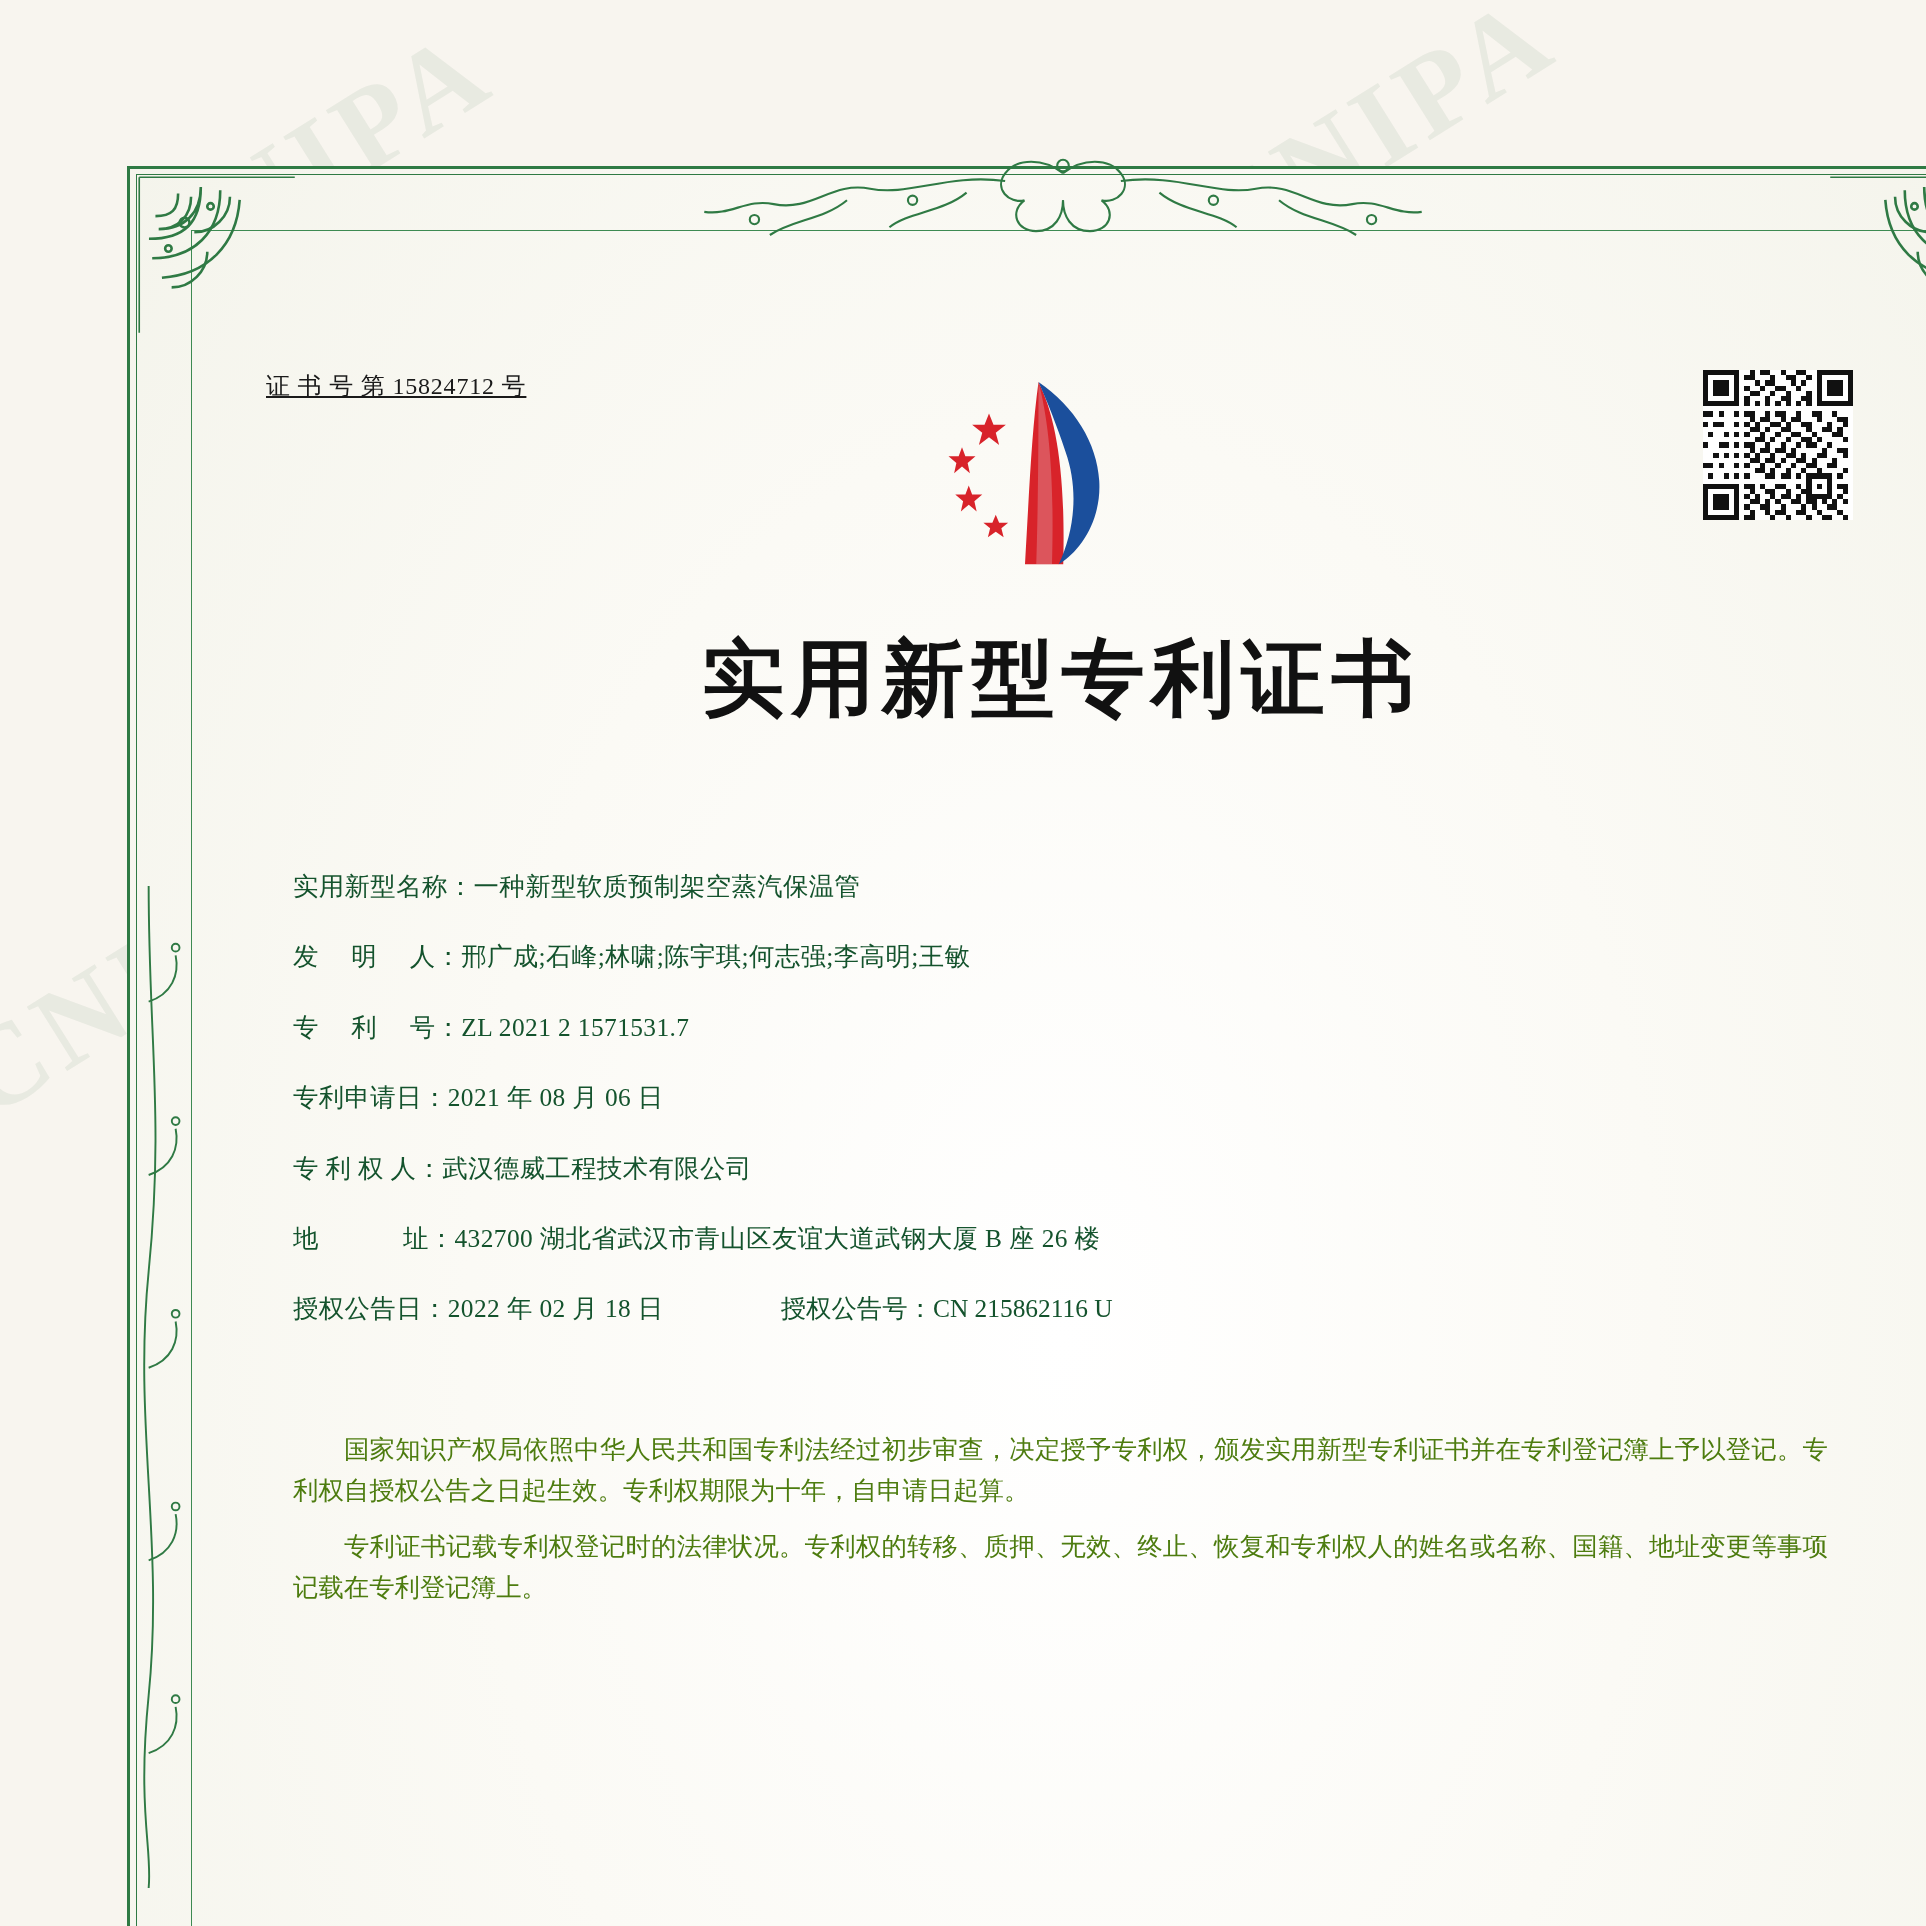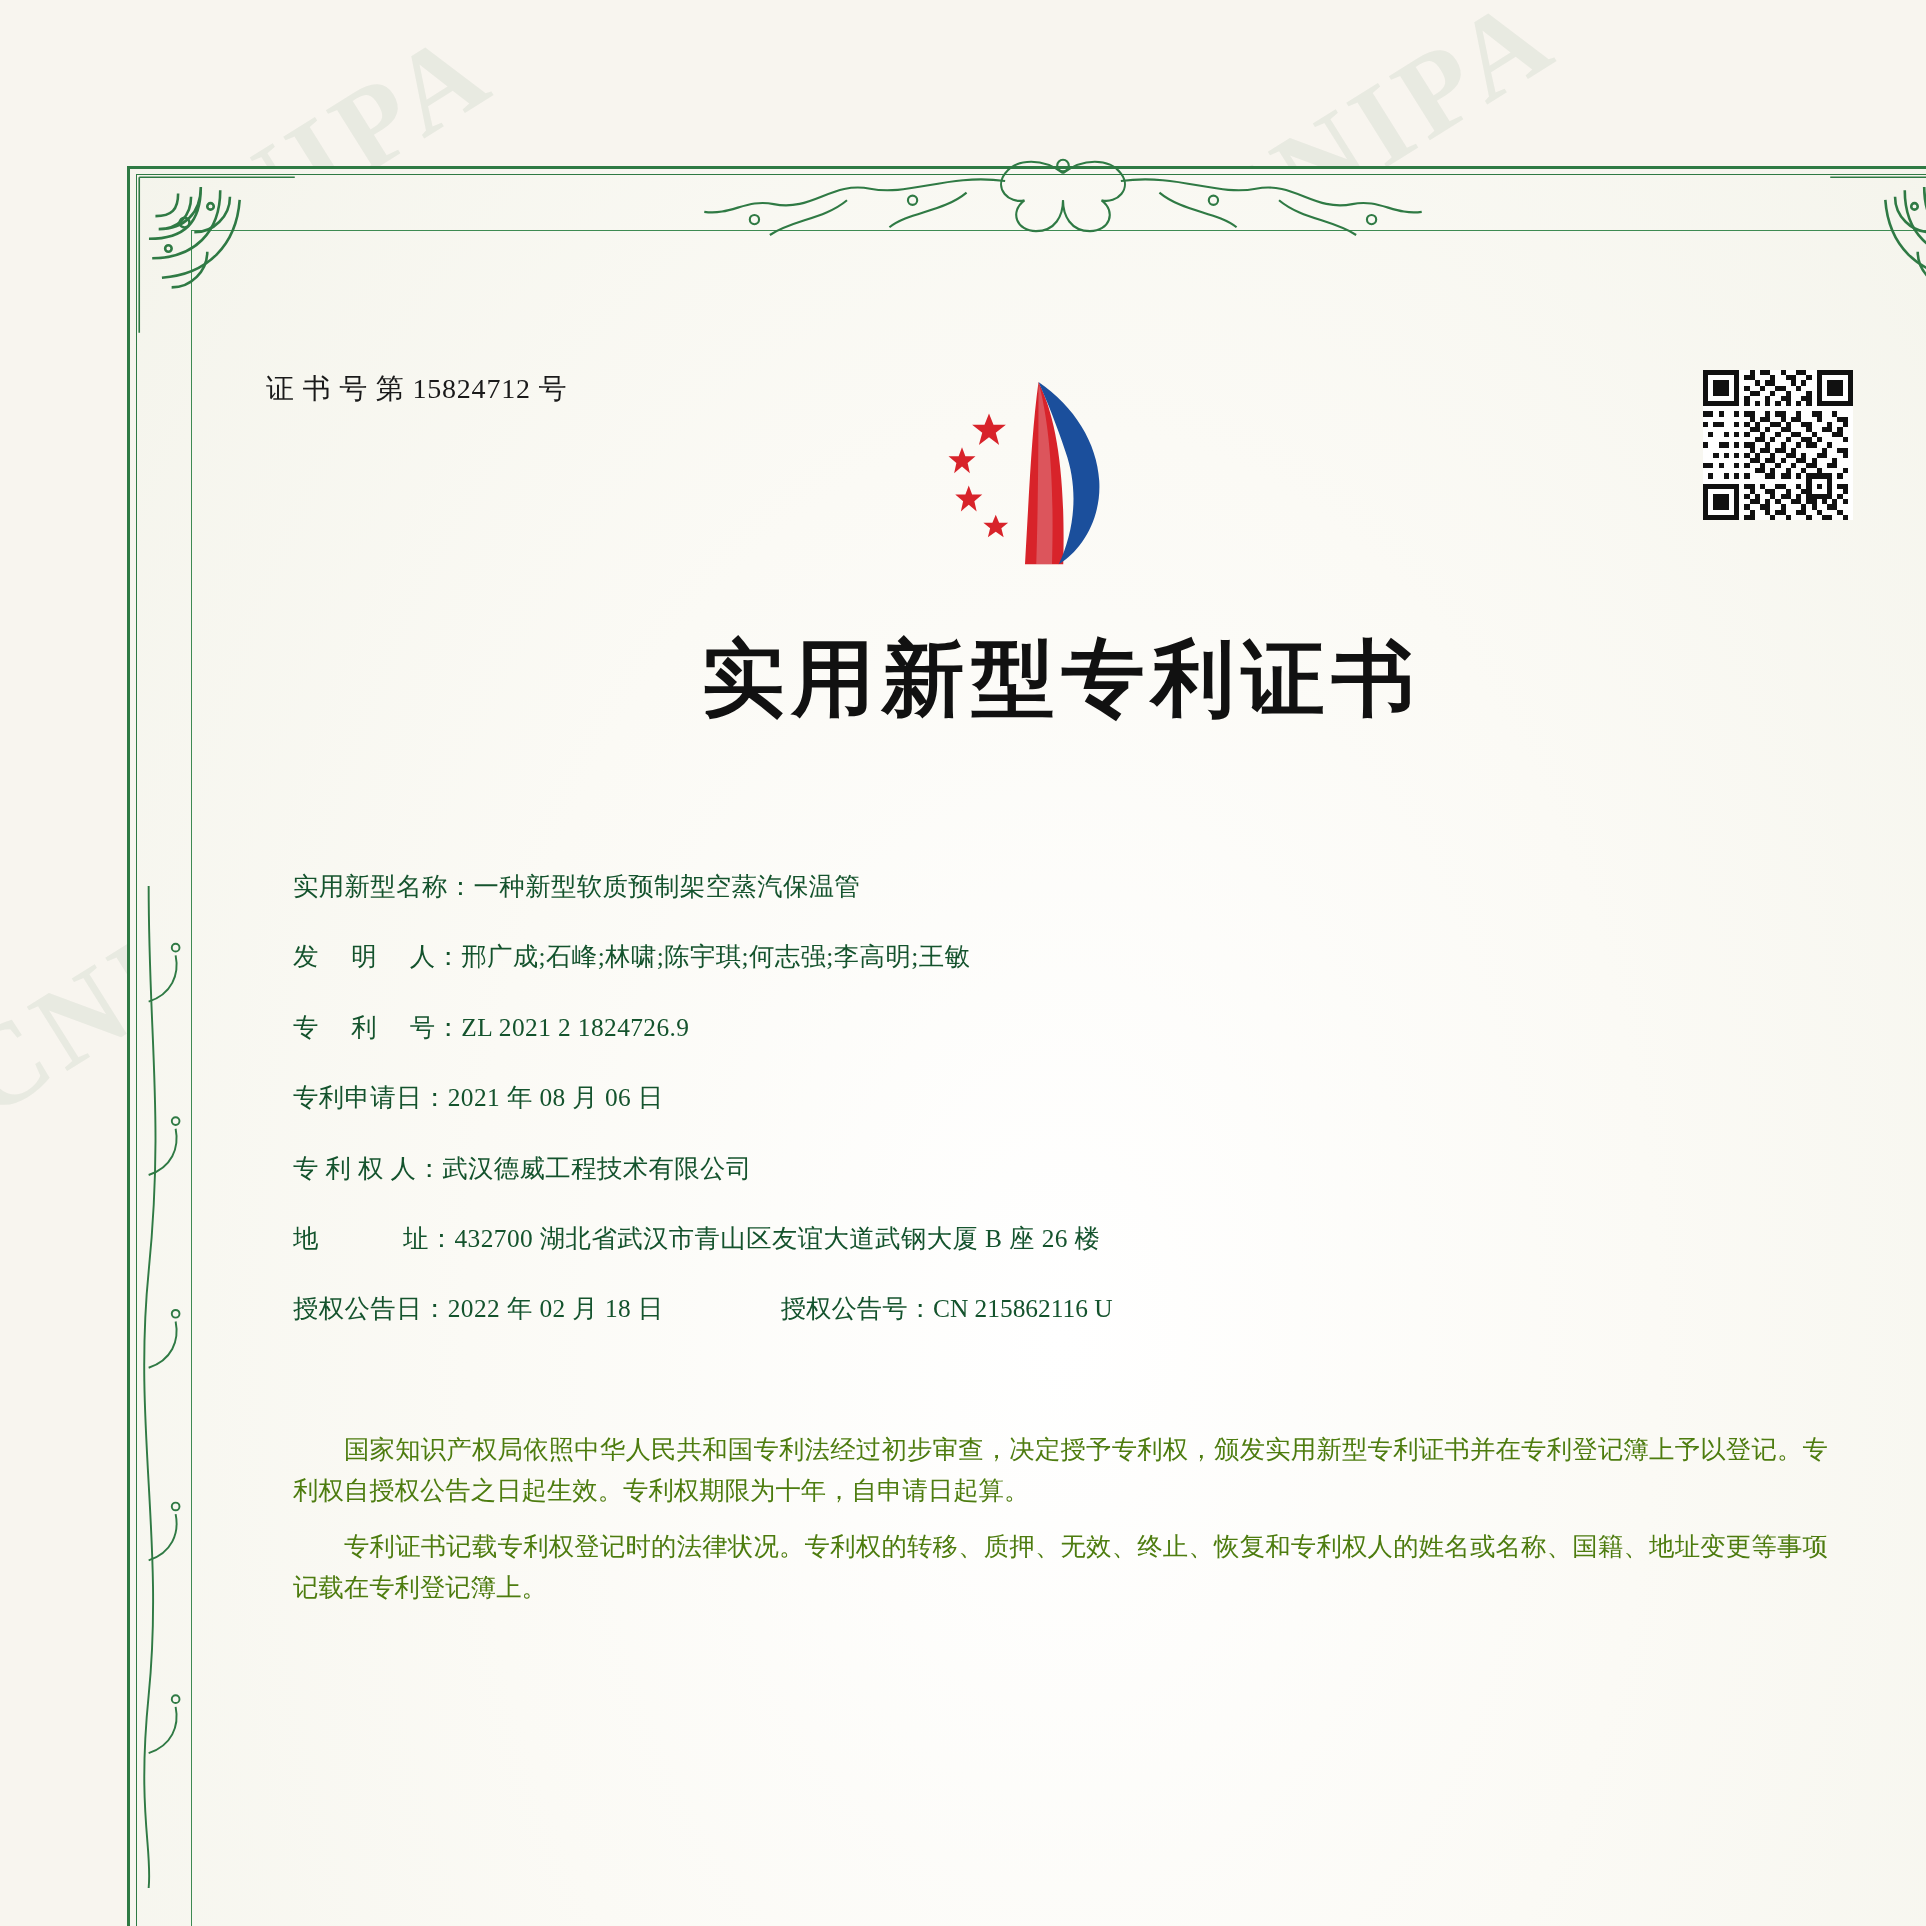--- a/index.html
+++ b/index.html
@@ -92,24 +92,25 @@
     pointer-events: none;
   }
   .side-vine svg { width: 100%; height: 100%; display: block; }
   .sv-l { left: 137px; top: 886px; }
 
   
   .cert-no {
     position: absolute;
     left: 266px;
     top: 370px;
-    font-size: 28px;
+    font-size: 24px;
     color: #1a1a1a;
     letter-spacing: 0.8px;
     white-space: nowrap;
+    text-decoration: underline;
   }
   .qr {
     position: absolute;
     left: 1703px;
     top: 370px;
     width: 150px;
     height: 150px;
   }
   .qr svg { width: 100%; height: 100%; display: block; }
 
@@ -500,21 +501,21 @@
       <span class="val">一种新型软质预制架空蒸汽保温管</span>
     </div>
 
     <div class="row">
       <span class="lbl">发　 明　 人：</span>
       <span class="val">邢广成;石峰;林啸;陈宇琪;何志强;李高明;王敏</span>
     </div>
 
     <div class="row">
       <span class="lbl">专　 利　 号：</span>
-      <span class="val">ZL 2021 2 1824726.9</span>
+      <span class="val">ZL 2021 2 1571531.7</span>
     </div>
 
     <div class="row">
       <span class="lbl">专利申请日：</span>
       <span class="val">2021 年 08 月 06 日</span>
     </div>
 
     <div class="row">
       <span class="lbl">专 利 权 人：</span>
       <span class="val">武汉德威工程技术有限公司</span>

